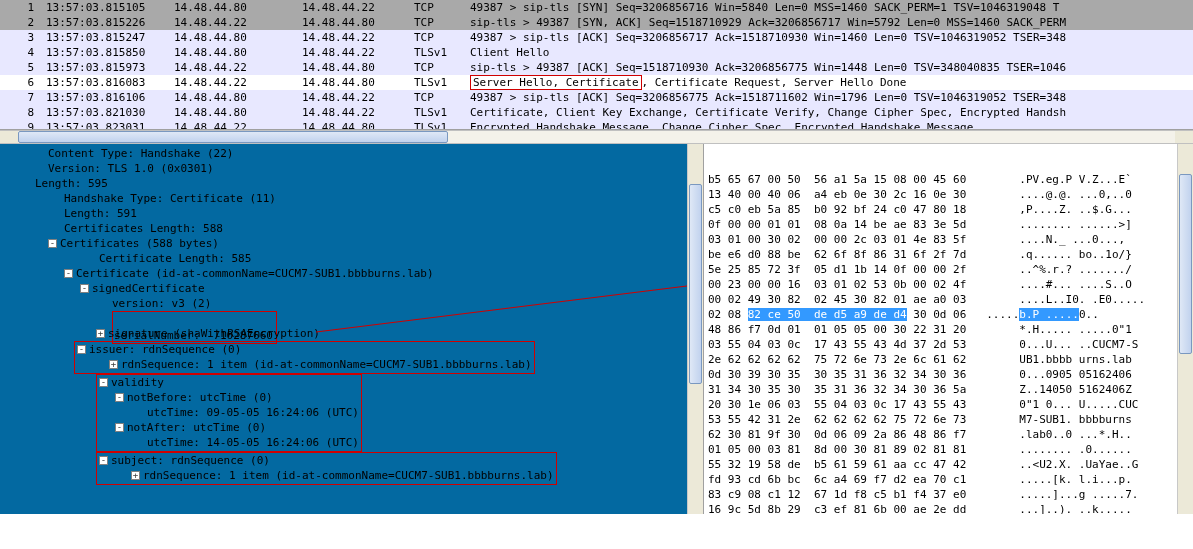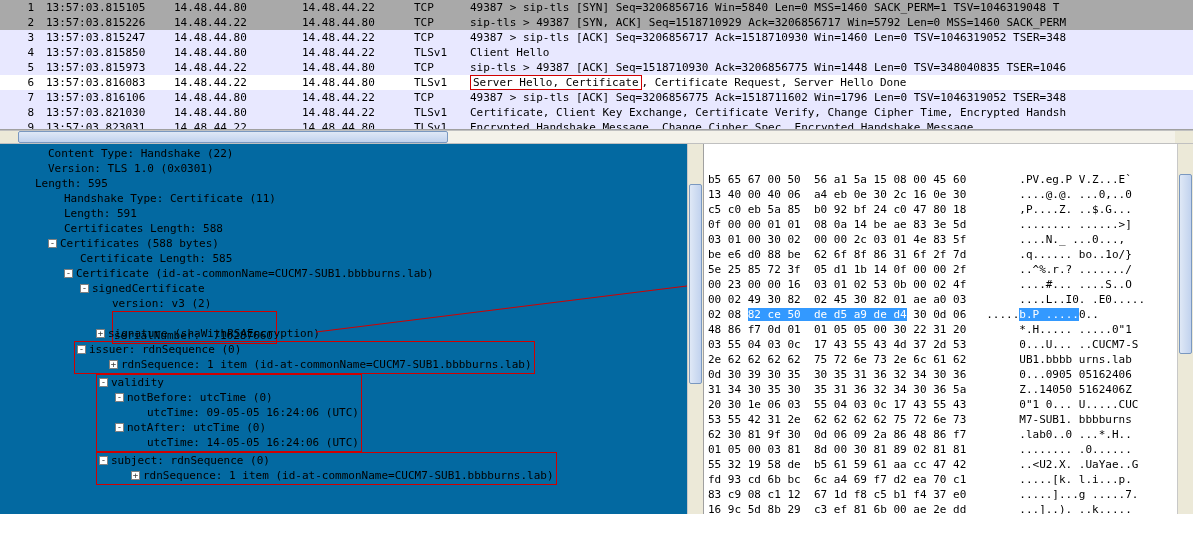--- a/index.html
+++ b/index.html
@@ -92,21 +92,21 @@
         <div class="pc c-dst">14.48.44.22</div>
         <div class="pc c-proto">TCP</div>
         <div class="pc c-info">49387 &gt; sip-tls [ACK] Seq=3206856775 Ack=1518711602 Win=1796 Len=0 TSV=1046319052 TSER=348</div>
       </div>
       <div class="pkt-row" style="background: rgb(232, 232, 255);">
         <div class="pc c-no" style="text-align: right;">8</div>
         <div class="pc c-time">13:57:03.821030</div>
         <div class="pc c-src">14.48.44.80</div>
         <div class="pc c-dst">14.48.44.22</div>
         <div class="pc c-proto">TLSv1</div>
-        <div class="pc c-info">Certificate, Client Key Exchange, Certificate Verify, Change Cipher Time, Encrypted Handsh</div>
+        <div class="pc c-info">Certificate, Client Key Exchange, Certificate Verify, Change Cipher Spec, Encrypted Handsh</div>
       </div>
       <div class="pkt-row" style="background: rgb(232, 232, 255); height: 9px;">
         <div class="pc c-no" style="text-align: right;">9</div>
         <div class="pc c-time">13:57:03.823031</div>
         <div class="pc c-src">14.48.44.22</div>
         <div class="pc c-dst">14.48.44.80</div>
         <div class="pc c-proto">TLSv1</div>
         <div class="pc c-info">Encrypted Handshake Message. Change Cipher Spec. Encrypted Handshake Message</div>
       </div>
     </div>
@@ -121,21 +121,21 @@
 <div class="lower">
   <div class="tree-pane">
     <div id="tree-rows">
         <div class="tree-line" style="padding-left: 48px;"><span>Content Type: Handshake (22)</span></div>
         <div class="tree-line" style="padding-left: 48px;"><span>Version: TLS 1.0 (0x0301)</span></div>
         <div class="tree-line" style="padding-left: 35px;"><span>Length: 595</span></div>
         <div class="tree-line" style="padding-left: 64px;"><span>Handshake Type: Certificate (11)</span></div>
         <div class="tree-line" style="padding-left: 64px;"><span>Length: 591</span></div>
         <div class="tree-line" style="padding-left: 64px;"><span>Certificates Length: 588</span></div>
         <div class="tree-line" style="padding-left: 48px;"><span class="tog">-</span><span>Certificates (588 bytes)</span></div>
-        <div class="tree-line" style="padding-left: 80px;"><span>Certificate Length: 585</span></div>
+        <div class="tree-line" style="padding-left: 80px; margin-left: 19px;"><span>Certificate Length: 585</span></div>
         <div class="tree-line" style="padding-left: 64px;"><span class="tog">-</span><span>Certificate (id-at-commonName=CUCM7-SUB1.bbbburns.lab)</span></div>
         <div class="tree-line" style="padding-left: 80px;"><span class="tog">-</span><span>signedCertificate</span></div>
         <div class="tree-line" style="padding-left: 112px;"><span>version: v3 (2)</span></div>
         <div class="tree-line" style="padding-left: 112px;"><span class="redbox">serialNumber: -710287660</span></div>
         <div class="tree-line" style="padding-left: 96px;"><span class="tog">+</span><span>signature (shaWithRSAEncryption)</span></div>
         <div><div class="redbox-multi" style="margin-left: 74px;"><div class="tree-line"><span class="tog">-</span><span>issuer: rdnSequence (0)</span></div><div class="tree-line" style="padding-left: 32px;"><span class="tog">+</span><span>rdnSequence: 1 item (id-at-commonName=CUCM7-SUB1.bbbburns.lab)</span></div></div></div>
         <div><div class="redbox-multi" style="margin-left: 96px;"><div class="tree-line"><span class="tog">-</span><span>validity</span></div><div class="tree-line" style="padding-left: 16px;"><span class="tog">-</span><span>notBefore: utcTime (0)</span></div><div class="tree-line" style="padding-left: 48px;"><span>utcTime: 09-05-05 16:24:06 (UTC)</span></div><div class="tree-line" style="padding-left: 16px;"><span class="tog">-</span><span>notAfter: utcTime (0)</span></div><div class="tree-line" style="padding-left: 48px;"><span>utcTime: 14-05-05 16:24:06 (UTC)</span></div></div></div>
         <div><div class="redbox-multi" style="margin-left: 96px;"><div class="tree-line"><span class="tog">-</span><span>subject: rdnSequence (0)</span></div><div class="tree-line" style="padding-left: 32px;"><span class="tog">+</span><span>rdnSequence: 1 item (id-at-commonName=CUCM7-SUB1.bbbburns.lab)</span></div></div></div>
       </div>
     <svg class="connector" style="left:0;top:0;width:704px;height:370px;">

